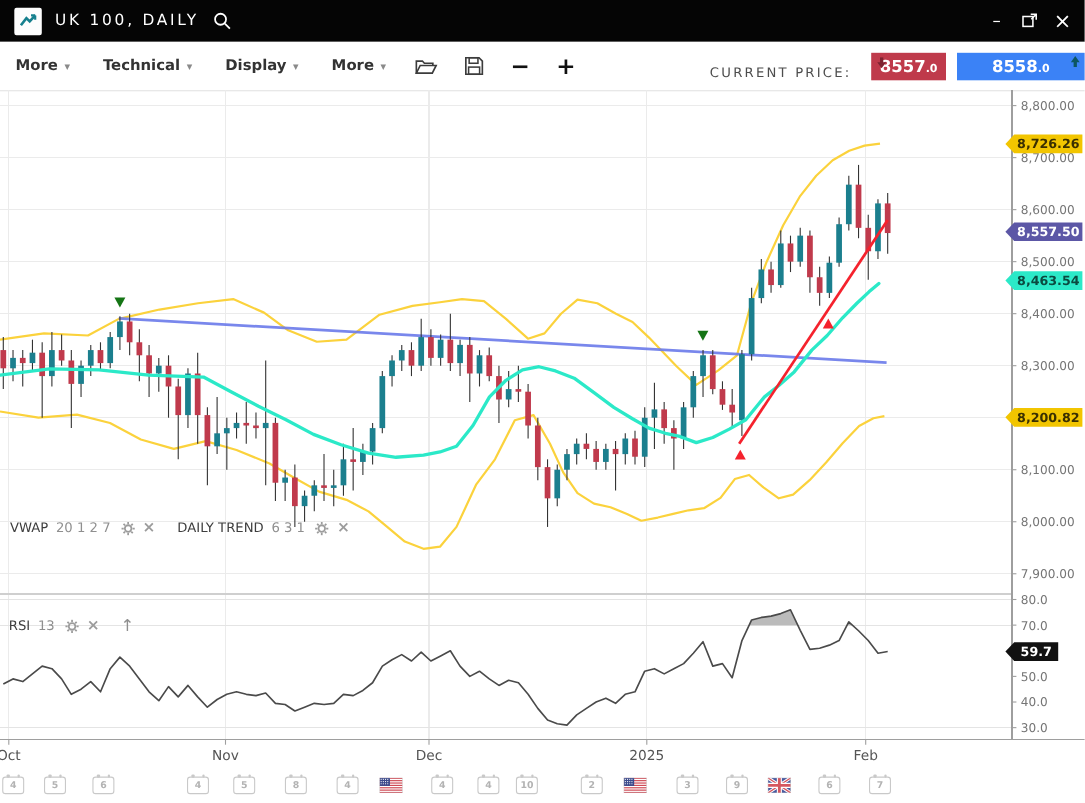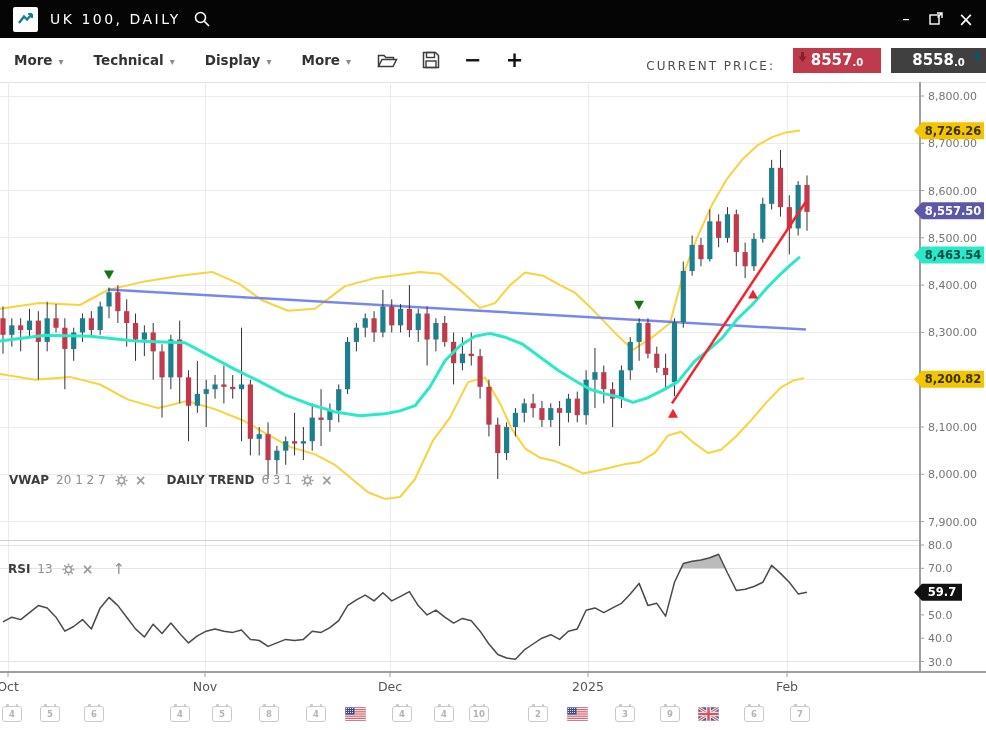--- a/index.html
+++ b/index.html
@@ -21,32 +21,32 @@
   .menu{display:flex;align-items:center;gap:6px;font-size:13.5px;font-weight:700;color:#333;}
   .menu .caret{color:#8a8a8a;font-size:10px;position:relative;top:1px;}
   .menus{display:flex;gap:30px;margin-left:14px;}
   .tb-icons{display:flex;gap:24px;margin-left:26px;align-items:center;}
   .tb-icons .tbtn{display:flex;align-items:center;justify-content:center;}
   .glyph-btn{font-size:21px;font-weight:700;color:#111;line-height:20px;}
   .price-cluster{margin-left:auto;display:flex;align-items:flex-end;}
   .cp-label{font-size:12px;letter-spacing:2px;color:#4d4d4d;margin-right:18px;}
   .pbox{height:25px;display:flex;align-items:center;justify-content:center;color:#fff;
         font-weight:700;font-size:15px;position:relative;}
-  .pbox.bid{width:88px;background:#bf3a4b;margin-right:10px;}
-  .pbox.ask{width:95px;background:#404040;}
+  .pbox.bid{width:68px;background:#bf3a4b;margin-right:10px;}
+  .pbox.ask{width:116px;background:#3b82f6;}
   .pbox .dec{font-size:10px;font-weight:700;margin-top:4px;}
   .pbox svg{position:absolute;}
   .pbox.bid svg{left:5px;top:4px;}
   .pbox.ask svg{right:4px;top:3px;}
   
   #chart{position:absolute;left:0;top:0;}
   
   .indrow{position:absolute;display:flex;align-items:center;gap:5px;font-size:12px;color:#3d3d3d;
           background:transparent;white-space:nowrap;}
-  .indrow .iname{font-weight:700;color:#3d3d3d;text-align:center;}
+  .indrow .iname{font-weight:400;color:#3d3d3d;text-align:center;}
   .indrow .iparams{color:#8f8f8f;margin-left:2px;}
   .indrow .iicon{display:flex;align-items:center;margin-left:4px;}
   .indrow .xicon{color:#9c9c9c;font-weight:700;font-size:14px;margin-left:2px;}
   .indrow .uparrow{color:#8f8f8f;font-size:15px;margin-left:14px;}
   
   .calstrip{position:absolute;left:0;top:703px;width:986px;height:27px;}
   .calitem{position:absolute;top:3px;}
   .calbox{position:relative;width:18px;height:14px;border:1.5px solid #c9c9c9;border-radius:3px;
           background:#fff;display:flex;align-items:center;justify-content:center;
           font-size:8.5px;color:#b3b3b3;font-weight:700;}

